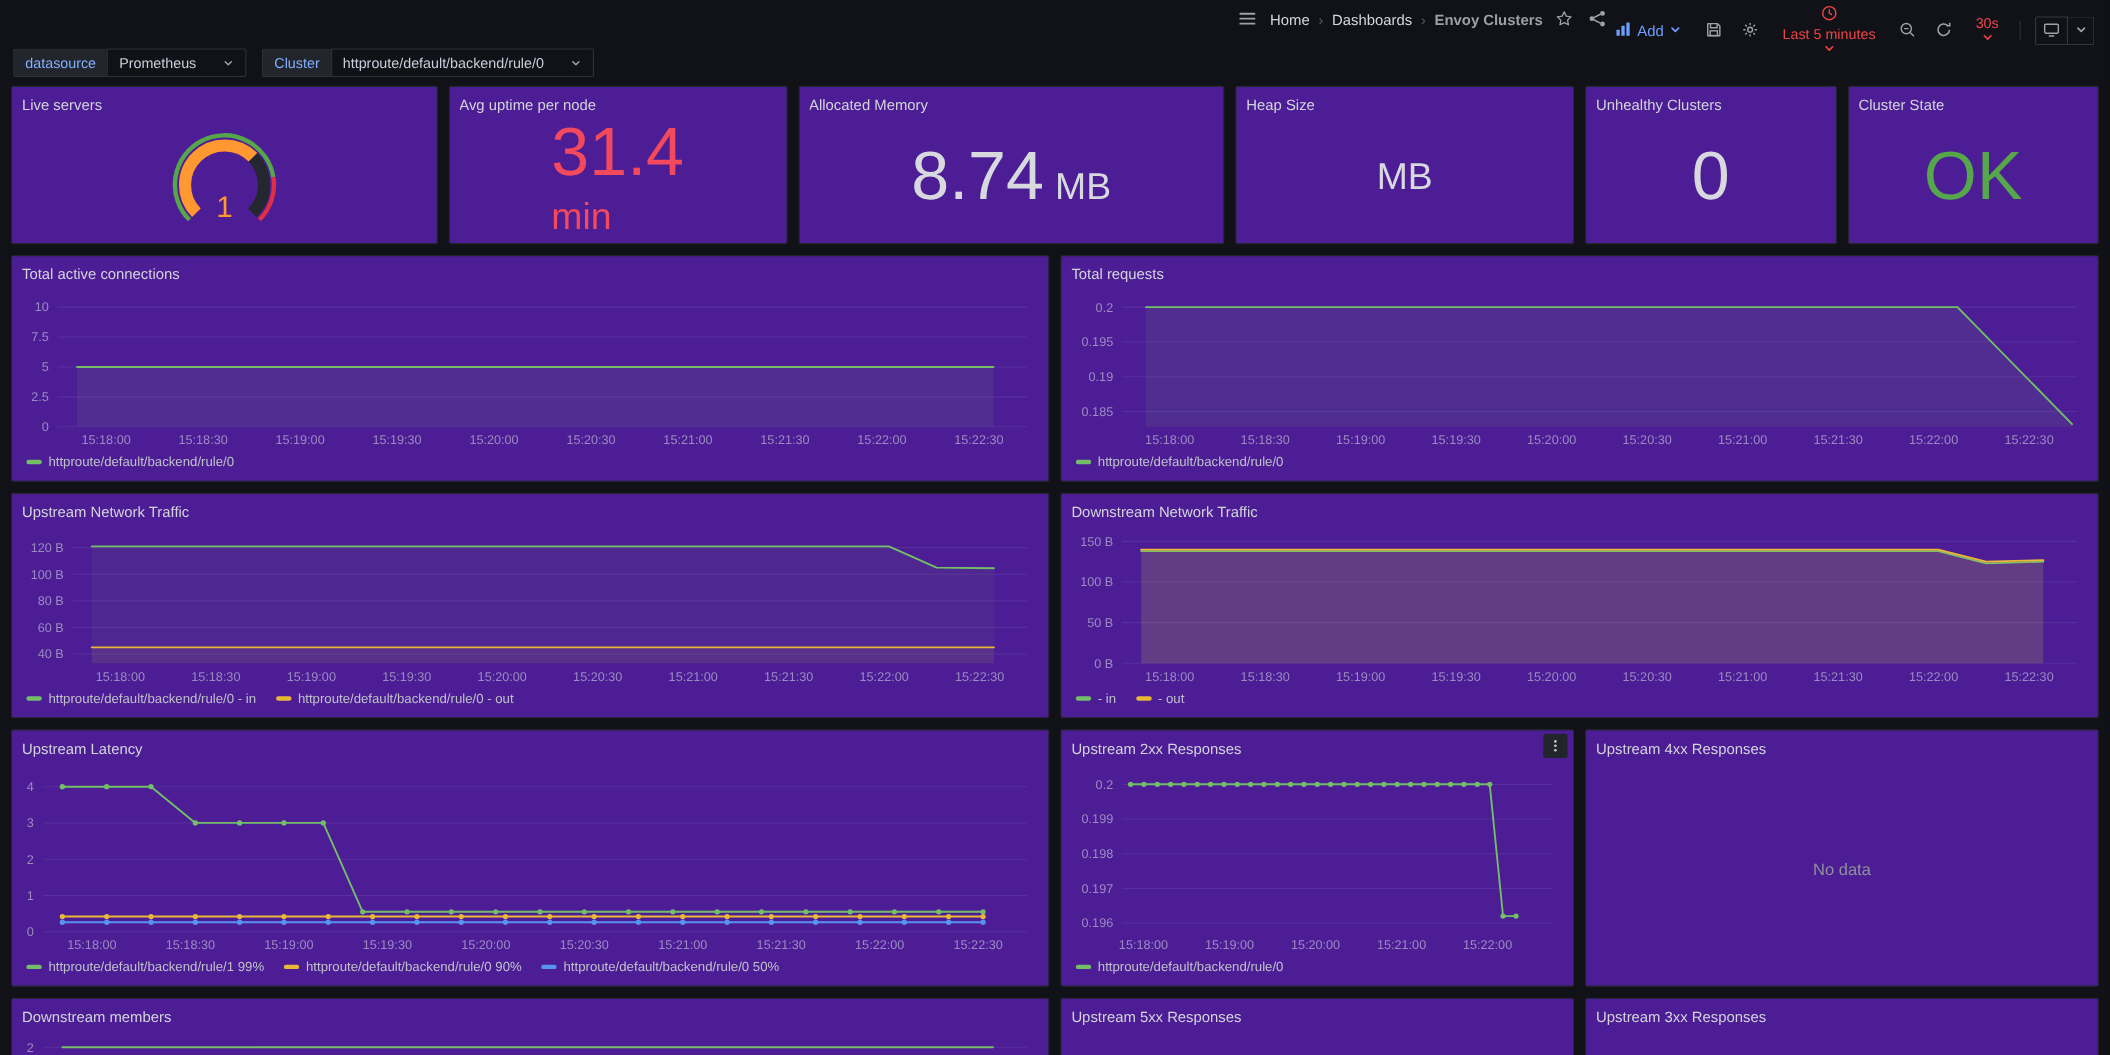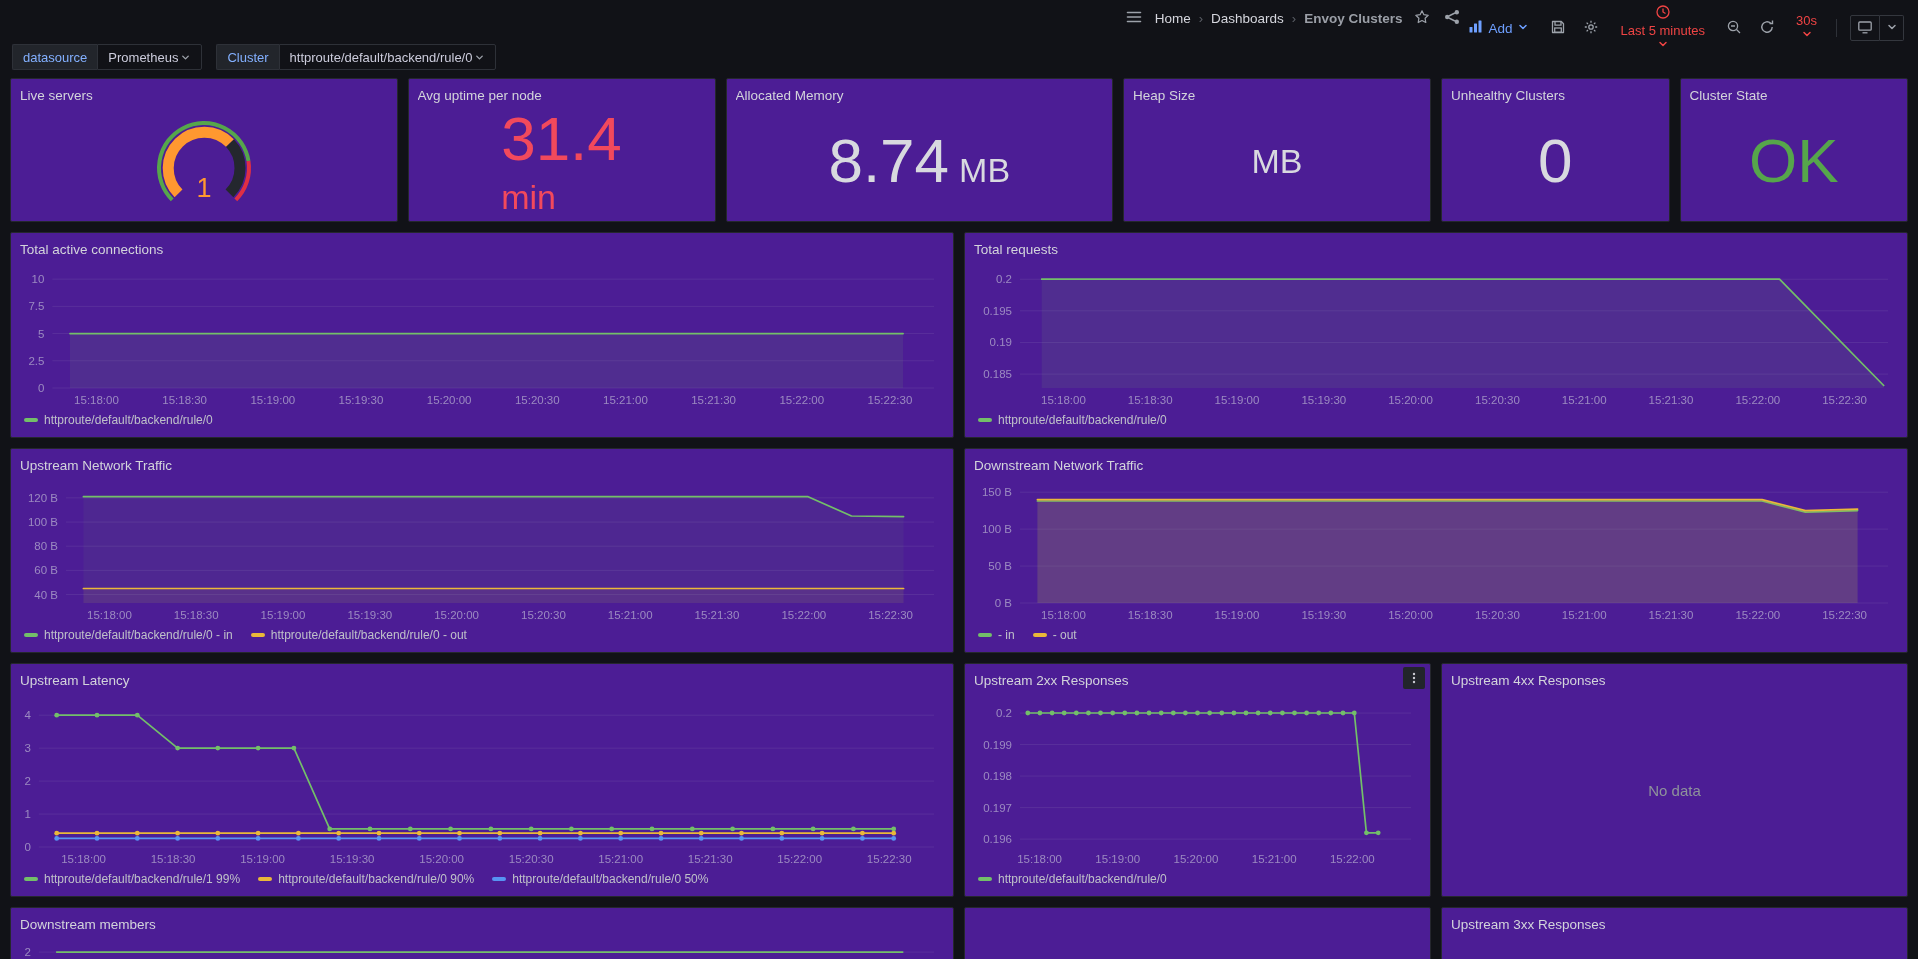--- a/index.html
+++ b/index.html
@@ -26,21 +26,21 @@
   .split { display:flex; }
   .split .sq { width:30px; height:26px; border:1px solid #34373e; background:none; color:#9da2aa; display:flex; align-items:center; justify-content:center; cursor:pointer; }
   .split .sq:first-child { border-radius:2px 0 0 2px; }
   .split .sq:last-child { border-left:none; border-radius:0 2px 2px 0; width:24px; }
 
   
   .subnav { display:flex; gap:14px; padding:8px 12px; align-items:center; }
   .var { display:flex; }
   .var-label { display:flex; align-items:center; padding:12px 10px; height:26px; background:#22252b;
     border:1px solid #2e3138; border-right:none; border-radius:2px 0 0 2px; color:#83b0ff; font-size:13px; }
-  .var-value { display:flex; align-items:center; gap:2px; padding:12px 10px; height:26px; background:#111217;
+  .var-value { display:flex; align-items:center; gap:24px; padding:12px 10px; height:26px; background:#111217;
     border:1px solid #2e3138; border-radius:0 2px 2px 0; color:#ccccdc; font-size:13px; cursor:pointer; }
   .var-value .caret { color:#9da2aa; display:flex; }
 
   
   .dash { padding:0 10px; display:grid; grid-template-columns:repeat(24,1fr);
     grid-template-rows:144px 206px 205px 234px 140px; gap:10px; }
   .c3{grid-column:span 3} .c4{grid-column:span 4} .c5{grid-column:span 5} .c6{grid-column:span 6} .c12{grid-column:span 12}
   .panel { background:#4c1d95; border:1px solid #25272e; border-radius:2px;
     display:flex; flex-direction:column; min-width:0; min-height:0; padding:5px 9px 7px; position:relative; }
   .panel-header { height:23px; display:flex; align-items:center; flex:none; position:relative; }
@@ -607,20 +607,23 @@
       </div>
     <div class="chart"><svg width="924" height="83">
           <line x1="18.8" y1="16.090909090909093" x2="914" y2="16.090909090909093" stroke="rgba(204,204,220,0.10)" stroke-width="1"></line>
           <text x="10.8" y="20.090909090909093" text-anchor="end" font-size="11.5" fill="rgba(204,204,220,0.62)">2</text>
           <polyline points="36.7,16.1 882.7,16.1" fill="none" stroke="#73bf69" stroke-width="1.7" stroke-linejoin="round" stroke-linecap="round"></polyline>
         </svg></div>
 
   </div>
 
   <div class="panel c6">
+    <div class="panel-header">
+        <span class="panel-title">Upstream 5xx Responses</span>
+      </div>
     <div class="chart"></div>
 
   </div>
 
   <div class="panel c6">
     <div class="panel-header">
         <span class="panel-title">Upstream 3xx Responses</span>
       </div>
     <div class="chart"></div>
 

